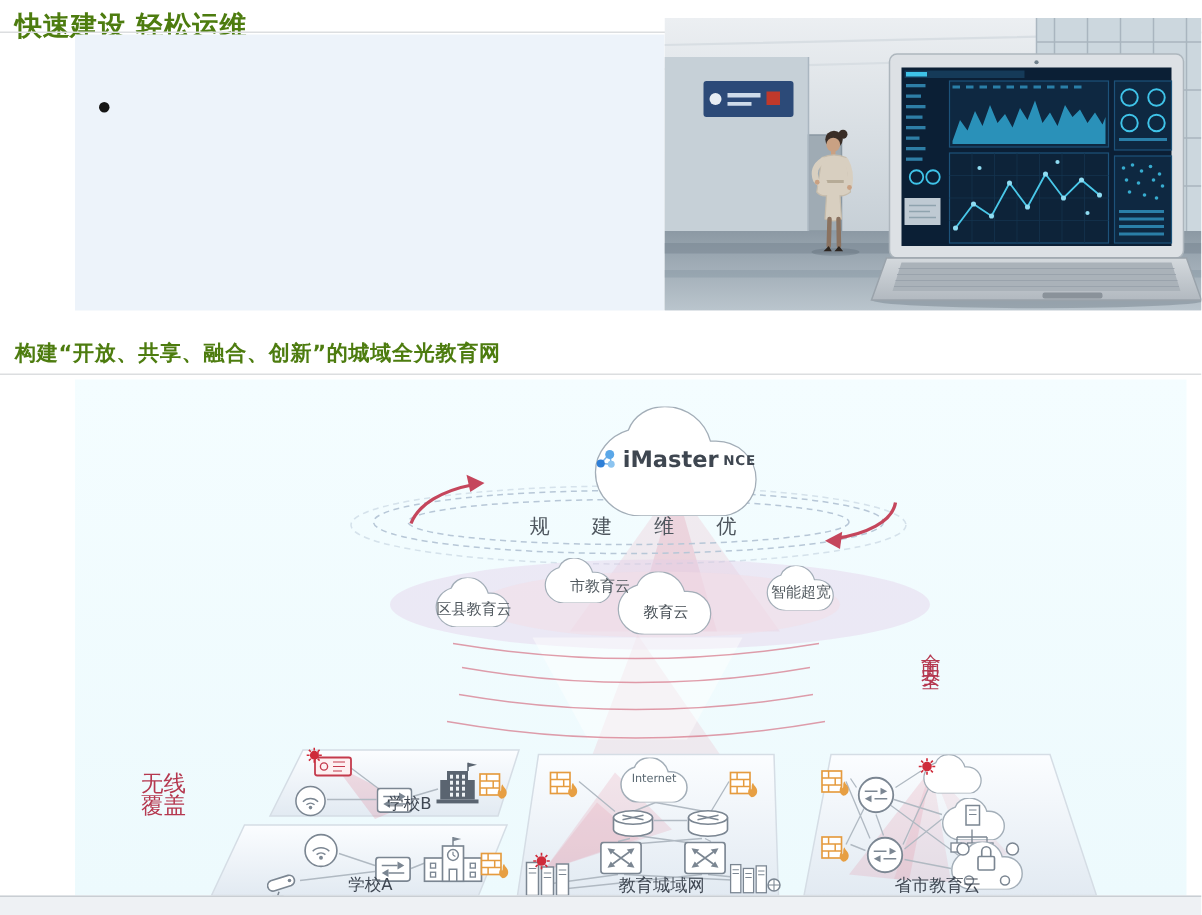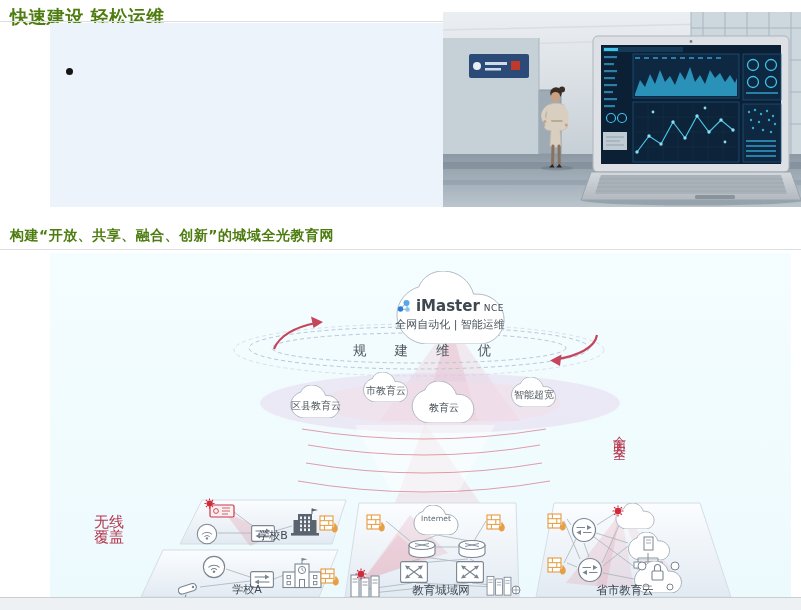--- a/index.html
+++ b/index.html
@@ -14,26 +14,26 @@
   .bullets{position:absolute;left:16px;top:30px;width:324px;margin:0;padding:0;list-style:none}
   .bullets li{position:relative;padding-left:20px;font-size:15px;line-height:37px;color:#2d2d2d}
   .bullets .dot{position:absolute;left:0;top:15px;width:7px;height:7px;border-radius:50%;background:#151515}
   .photo{position:absolute;left:443px;top:12px;width:358px;height:195px}
   .diagram{position:absolute;left:50px;top:253px;width:741px;height:344px;
            background:linear-gradient(#f4fdff,#edfafd)}
   .dsvg{position:absolute;left:0;top:0}
   .lbl{position:absolute;color:#3f4752;text-align:center;white-space:nowrap}
   .nce-logo{left:346px;top:44px;width:108px;display:flex;align-items:center;justify-content:space-between;gap:3px}
   .nce-brand{font-size:15px;font-weight:600;color:#3e4650}
-  .nce-suffix{font-size:9px;font-weight:400;color:#3e4650;letter-spacing:.5px;margin-top:4px}
+  .nce-suffix{font-size:9px;font-weight:700;color:#3e4650;letter-spacing:.5px;margin-top:4px}
   .nce-sub{left:318px;top:64px;width:164px;font-size:11px;color:#49535c}
   .lifecycle{left:303px;top:89px;width:138px;display:flex;justify-content:space-between;
              font-size:13.5px;color:#4e565e}
   .cl-district{left:233px;top:146px;width:66px;font-size:10px;color:#51595f}
-  .cl-city{left:305px;top:131px;width:62px;font-size:10px;color:#51595f}
+  .cl-city{left:319px;top:131px;width:62px;font-size:10px;color:#51595f}
   .cl-edu{left:352px;top:148px;width:84px;font-size:10px;color:#464e55}
   .cl-prov{left:452px;top:135px;width:64px;font-size:10px;color:#51595f}
   .layer{width:120px;font-size:13px;letter-spacing:2px;color:#b5384f}
   .layer-q{left:312px;top:187px}
   .layer-b{left:312px;top:222px}
   .wireless{left:42px;top:262px;width:34px;font-size:15px;line-height:15px;color:#b5384f}
   .security{left:560px;top:172px;writing-mode:vertical-rl;font-size:13px;letter-spacing:4px;color:#b5384f}
   .inet{left:356px;top:261px;width:60px;font-size:7.5px;color:#5a6872}
   .pl{font-size:11px}
   .pl-b{left:194px;top:275px;width:58px}
@@ -431,21 +431,20 @@
   <div class="lbl nce-logo">
     <svg width="16" height="15" viewBox="0 0 16 15">
       <path d="M5,9.5 L10,4 M10.5,4.5 L11.5,10 M5.5,10 L11,10.5" stroke="#7ab4e8" stroke-width="1"></path>
       <circle cx="4.5" cy="10" r="2.7" fill="#2f7fd6"></circle>
       <circle cx="10.5" cy="4" r="3" fill="#5aa7e8"></circle>
       <circle cx="11.5" cy="10.5" r="2.3" fill="#8cc4f0"></circle>
     </svg>
     <span class="nce-brand">iMaster</span>
     <span class="nce-suffix">NCE</span>
   </div>
-  <div class="lbl nce-sub">全网自动化 | 智能运维</div>
 
   <div class="lbl lifecycle">
     <span>规</span>
     <span>建</span>
     <span>维</span>
     <span>优</span>
   </div>
 
   <div class="lbl cl-district">区县教育云</div>
   <div class="lbl cl-city">市教育云</div>

